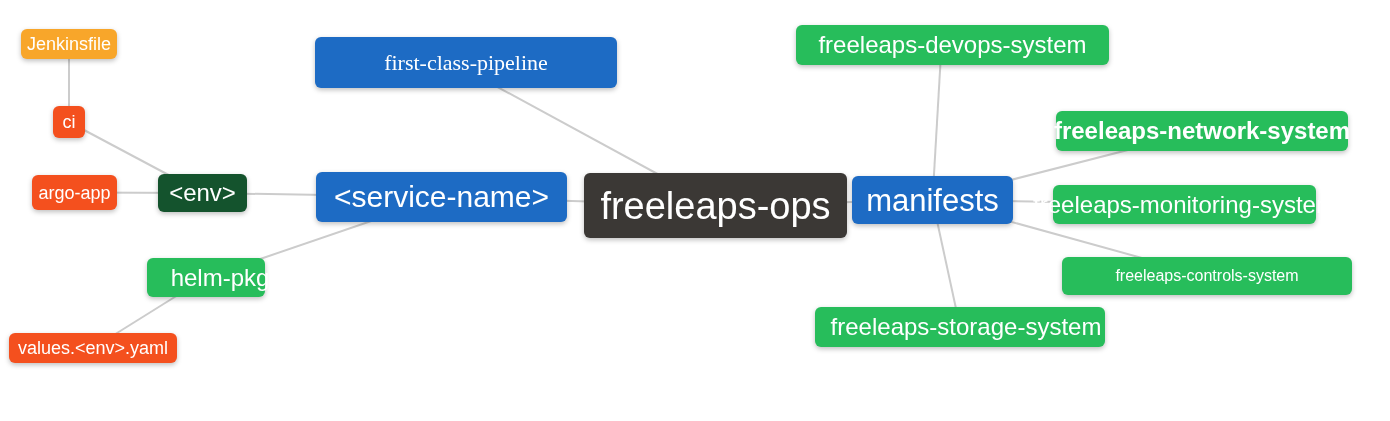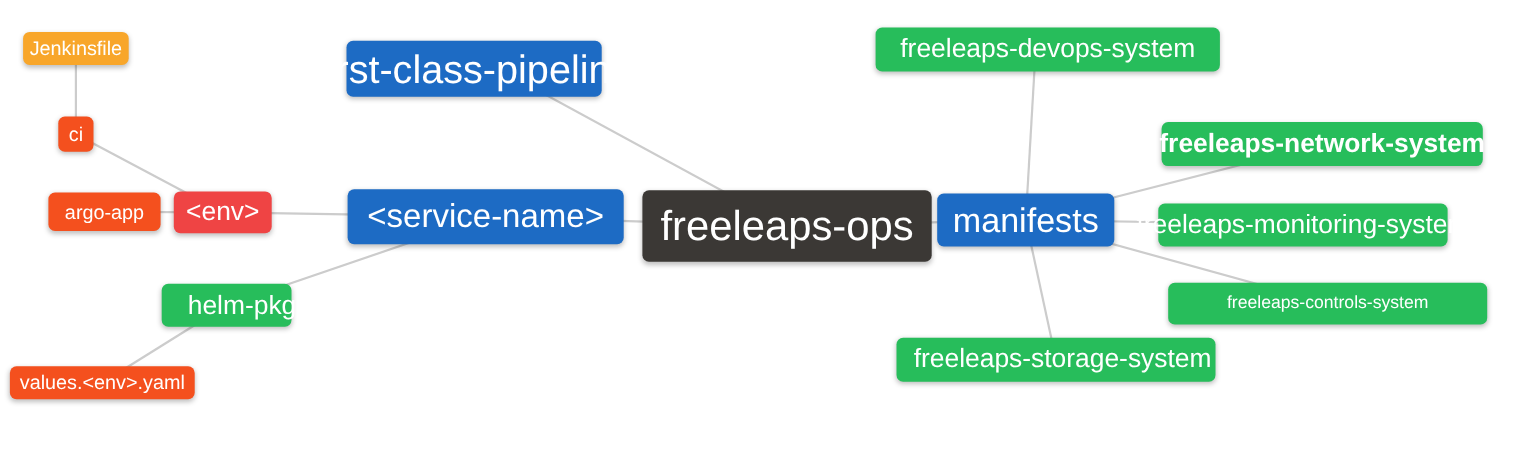--- a/index.html
+++ b/index.html
@@ -51,27 +51,27 @@
       <line x1="452.5" y1="62.5" x2="715.5" y2="205.5" stroke="#cccccc" stroke-width="2"></line>
       <line x1="441.5" y1="197" x2="715.5" y2="205.5" stroke="#cccccc" stroke-width="2"></line>
       <line x1="715.5" y1="205.5" x2="932.5" y2="200" stroke="#cccccc" stroke-width="2"></line>
       <line x1="932.5" y1="200" x2="941.5" y2="45" stroke="#cccccc" stroke-width="2"></line>
       <line x1="932.5" y1="200" x2="1202" y2="131" stroke="#cccccc" stroke-width="2"></line>
       <line x1="932.5" y1="200" x2="1213" y2="204.5" stroke="#cccccc" stroke-width="2"></line>
       <line x1="932.5" y1="200" x2="1207" y2="276" stroke="#cccccc" stroke-width="2"></line>
       <line x1="932.5" y1="200" x2="960" y2="327" stroke="#cccccc" stroke-width="2"></line>
     </svg>
 <div class="node" style="left: 584px; top: 173px; width: 263px; height: 65px; font-size: 38px; background: rgb(59, 56, 53);">freeleaps-ops</div>
-    <div class="node" style="left: 315px; top: 37px; width: 232px; height: 51px; font-size: 36px; background: rgb(29, 107, 196);">first-class-pipeline</div>
+    <div class="node" style="left: 315px; top: 37px; width: 302px; height: 51px; font-size: 22px; background: rgb(29, 107, 196); font-family: Liberation Serif, serif;">first-class-pipeline</div>
     <div class="node" style="left: 316px; top: 172px; width: 251px; height: 50px; font-size: 30px; background: rgb(29, 107, 196);">&lt;service-name&gt;</div>
     <div class="node" style="left: 852px; top: 176px; width: 161px; height: 48px; font-size: 31px; background: rgb(29, 107, 196);">manifests</div>
-    <div class="node" style="left: 158px; top: 174px; width: 89px; height: 38px; font-size: 24px; background: #ef4444;">&lt;env&gt;</div>
+    <div class="node" style="left: 158px; top: 174px; width: 89px; height: 38px; font-size: 24px; background: #14532d;">&lt;env&gt;</div>
     <div class="node" style="left: 147px; top: 258px; width: 118px; height: 39px; font-size: 24px; background: rgb(39, 189, 91); padding-left: 28px;">helm-pkg</div>
     <div class="node" style="left: 53px; top: 106px; width: 32px; height: 32px; font-size: 18px; background: rgb(244, 80, 30);">ci</div>
-    <div class="node" style="left: 32px; top: 175px; width: 102px; height: 35px; font-size: 18px; background: rgb(244, 80, 30); margin-left: 12px;">argo-app</div>
+    <div class="node" style="left: 32px; top: 175px; width: 85px; height: 35px; font-size: 18px; background: rgb(244, 80, 30);">argo-app</div>
     <div class="node" style="left: 9px; top: 333px; width: 168px; height: 30px; font-size: 18px; background: rgb(244, 80, 30);">values.&lt;env&gt;.yaml</div>
     <div class="node" style="left: 21px; top: 29px; width: 96px; height: 30px; font-size: 18px; background: rgb(248, 166, 42);">Jenkinsfile</div>
     <div class="node" style="left: 796px; top: 25px; width: 313px; height: 40px; font-size: 24px; background: rgb(39, 189, 91);">freeleaps-devops-system</div>
     <div class="node" style="left: 1056px; top: 111px; width: 292px; height: 40px; font-size: 24px; background: rgb(39, 189, 91); font-weight: bold;">freeleaps-network-system</div>
     <div class="node" style="left: 1053px; top: 185px; width: 263px; height: 39px; font-size: 24px; background: rgb(39, 189, 91);">freeleaps-monitoring-system</div>
     <div class="node" style="left: 1062px; top: 257px; width: 290px; height: 38px; font-size: 16px; background: rgb(39, 189, 91);">freeleaps-controls-system</div>
     <div class="node" style="left: 815px; top: 307px; width: 290px; height: 40px; font-size: 24px; background: rgb(39, 189, 91); padding-left: 12px;">freeleaps-storage-system</div>
   </div>
 
 </body></html>

